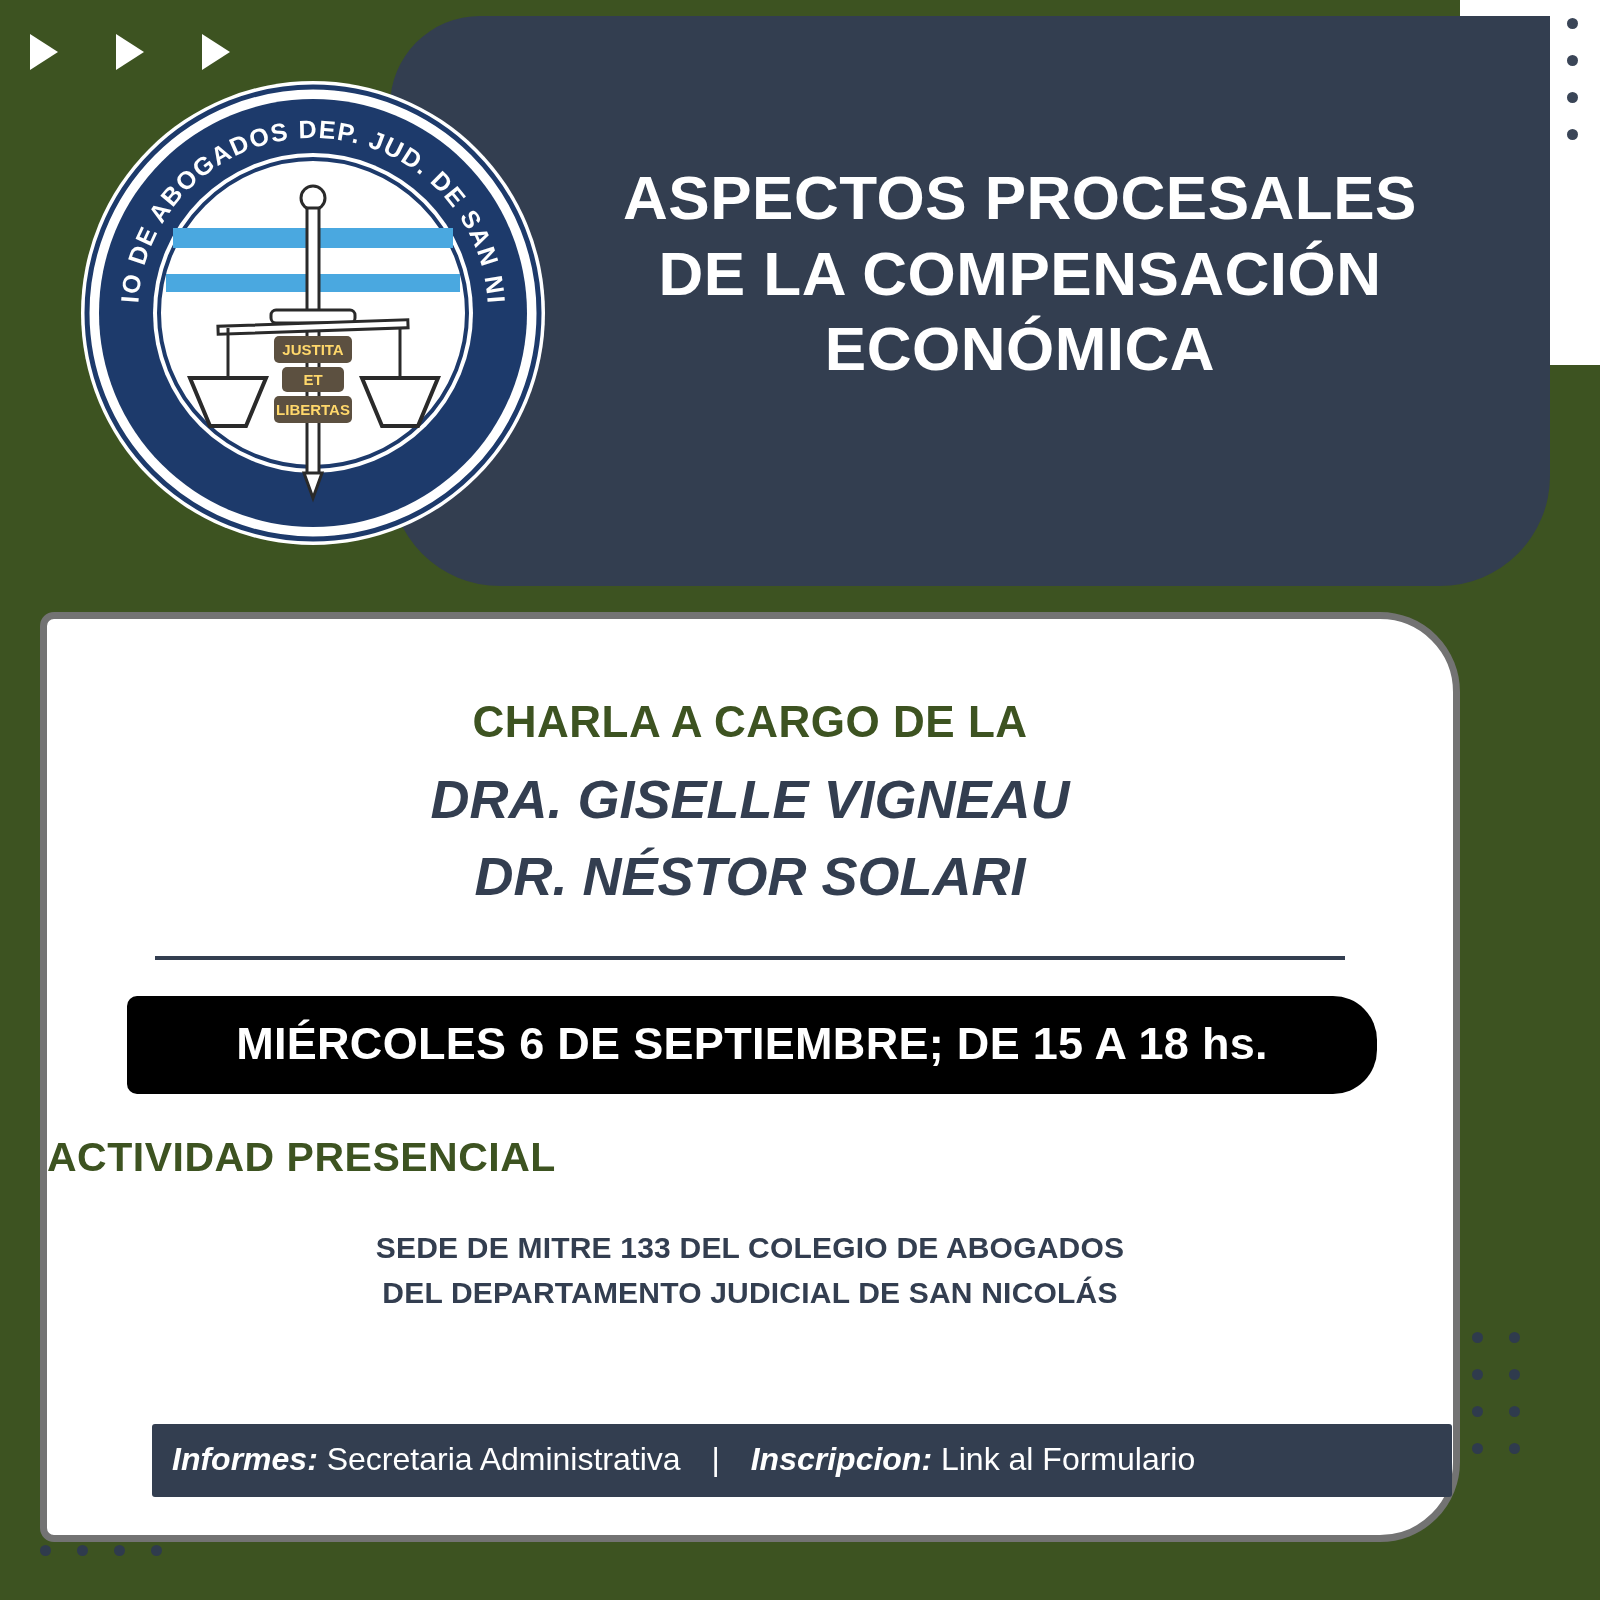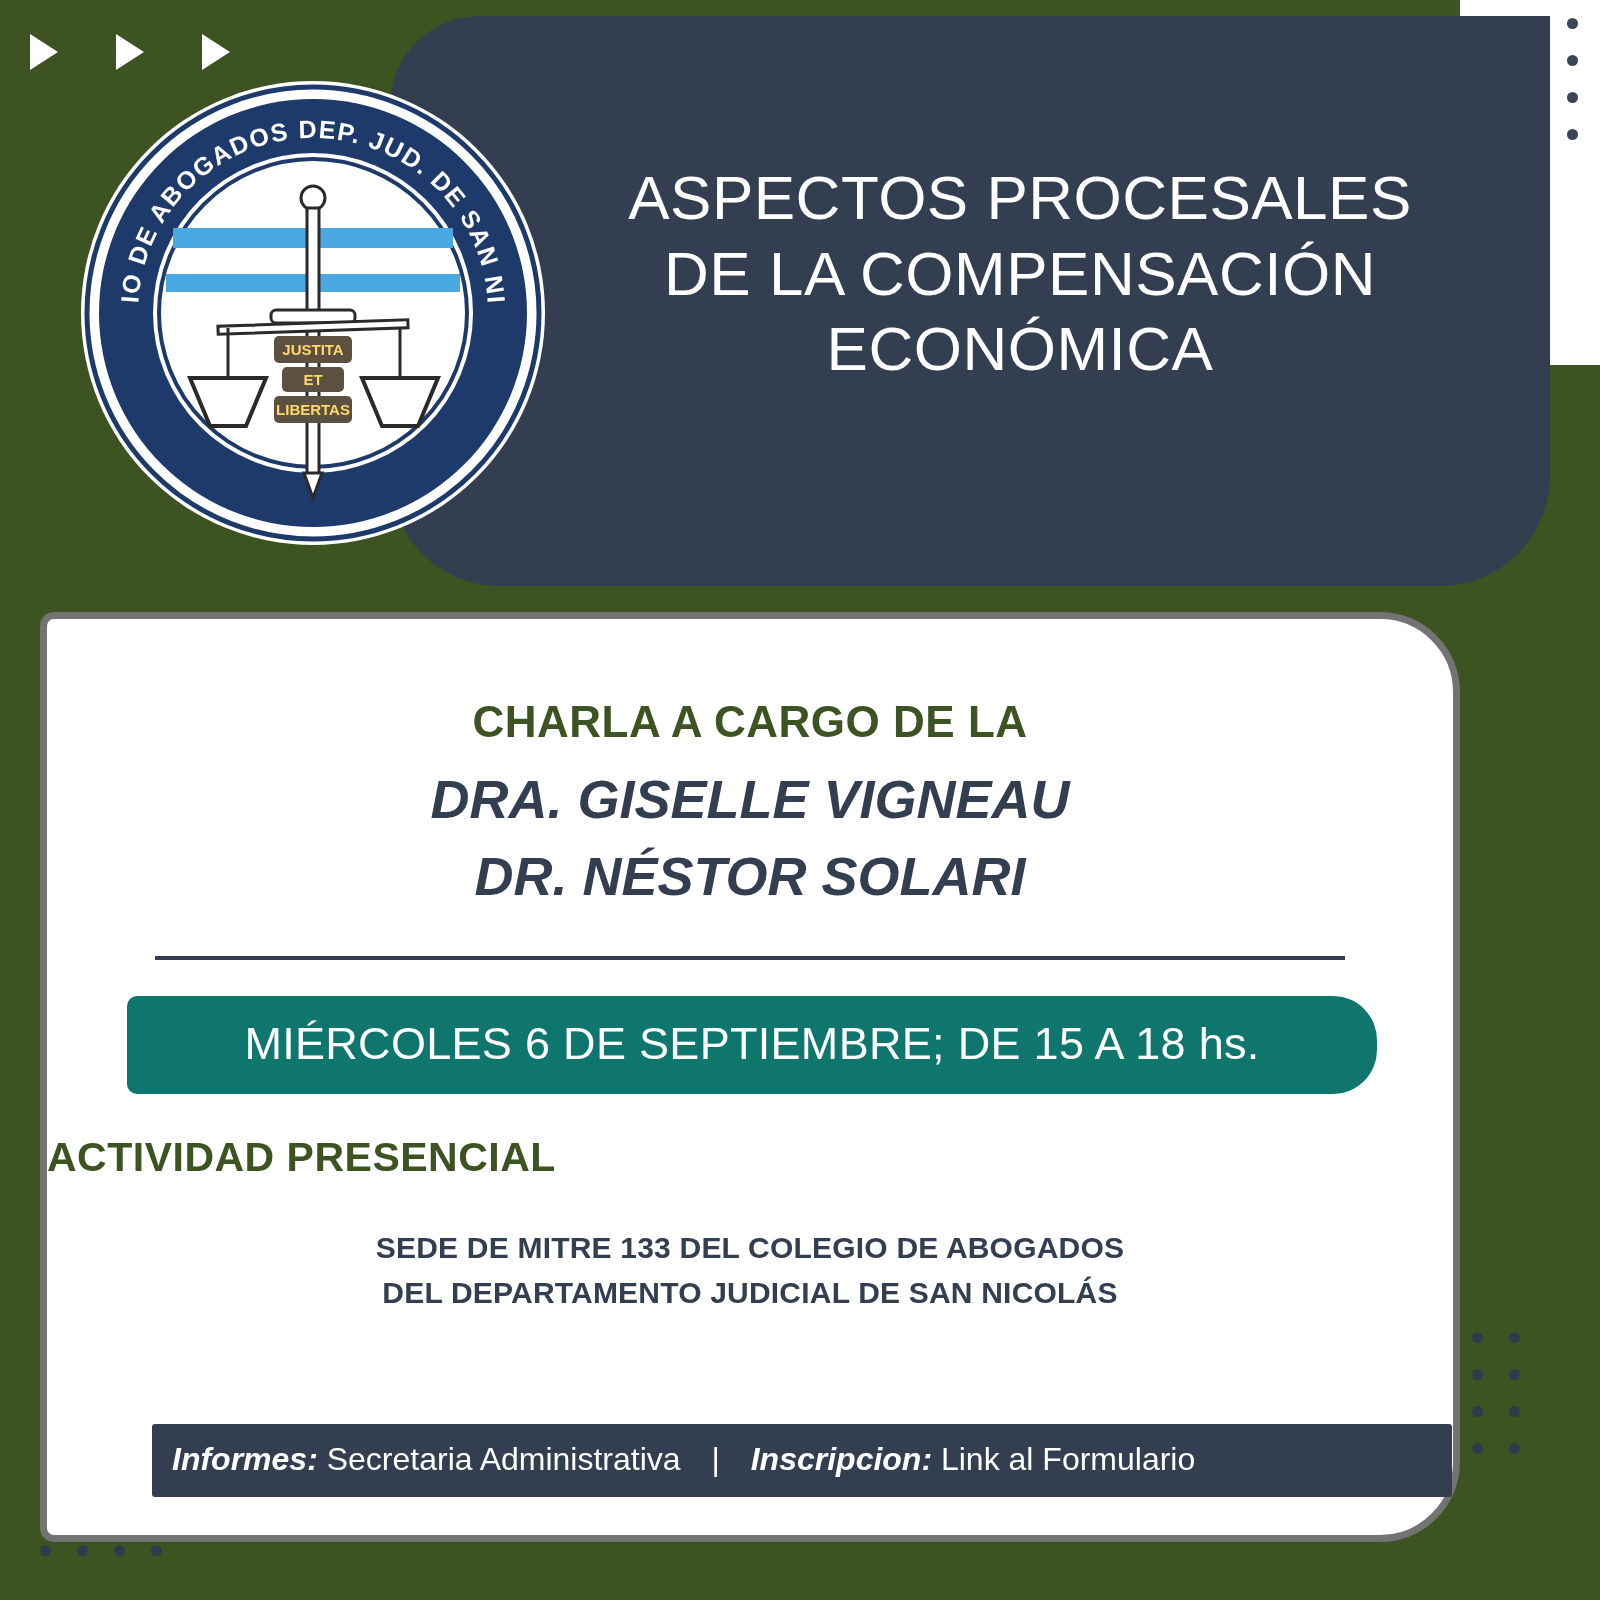--- a/index.html
+++ b/index.html
@@ -43,21 +43,21 @@
     background:#333e50;
     border-radius:90px 0 110px 110px;
     z-index:2;
   }
   .header-title {
     position:absolute;
     left:560px; top:160px;
     width:920px;
     z-index:5;
     color:#ffffff;
-    font-weight:normal;
+    font-weight:bold;
     font-size:62px;
     line-height:1.22;
     text-align:center;
     letter-spacing:0.5px;
   }
 
   
   .seal {
     position:absolute;
     left:78px; top:78px;
@@ -94,25 +94,25 @@
     line-height:1.42;
   }
   .divider {
     margin:42px auto 0 auto;
     width:1190px; height:4px;
     background:#333e50;
   }
   .date-bar {
     margin:36px 0 0 80px;
     width:1250px;
-    background:#0f766e;
+    background:#000000;
     color:#ffffff;
     border-radius:10px 44px 44px 10px;
     font-size:45px;
-    font-weight:normal;
+    font-weight:bold;
     text-align:center;
     padding:22px 10px 24px 10px;
     letter-spacing:0.3px;
   }
   .modality {
     margin-top:40px;
     text-align:left;
     color:#3d5321;
     font-size:41px;
     font-weight:bold;

